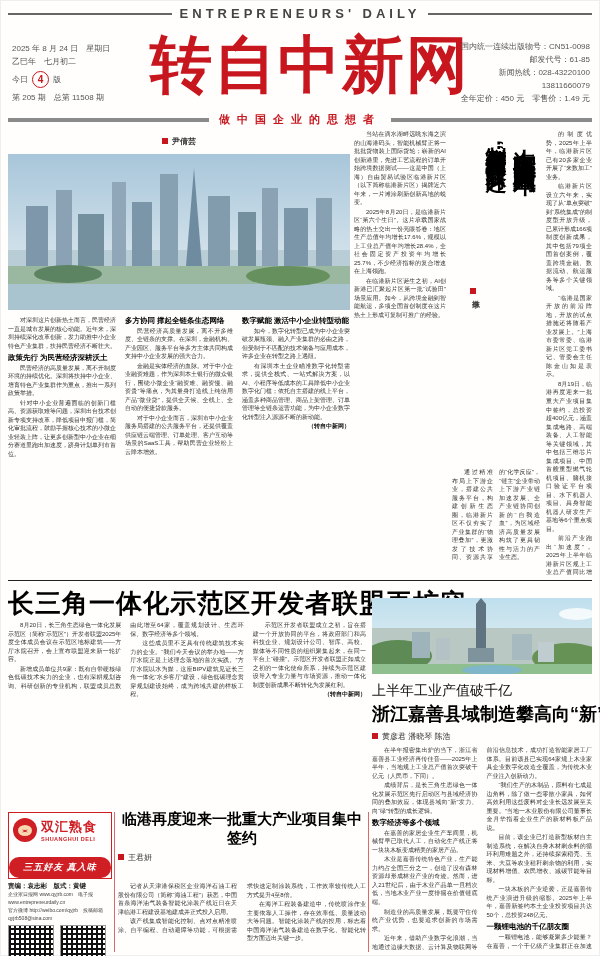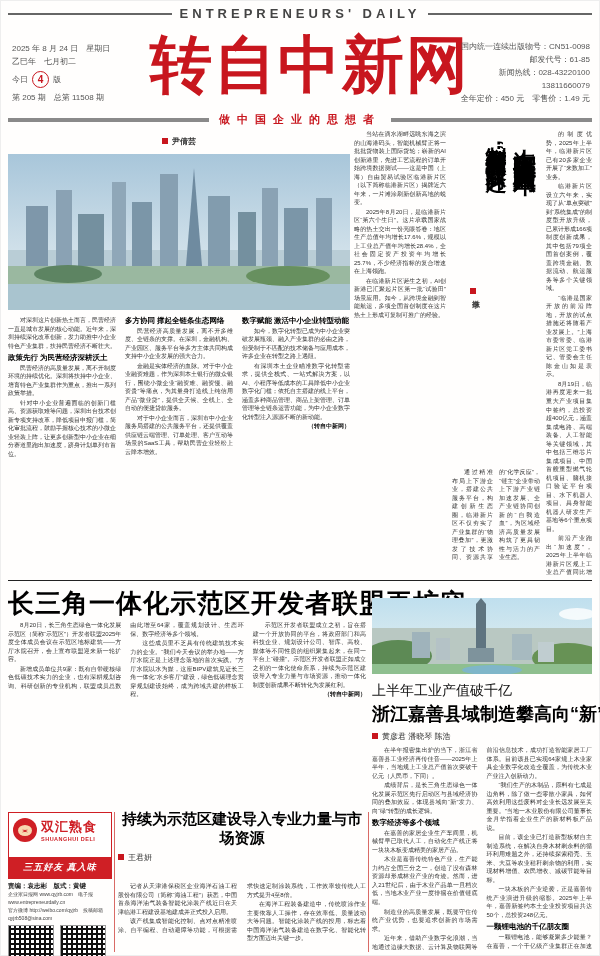--- a/index.html
+++ b/index.html
@@ -68,21 +68,21 @@
   
   .ad{position:absolute;left:8px;top:812px;width:104px;}
   .adbox{border:1.5px solid #cf1f25;background:#fff;}
   .adlogo{display:flex;align-items:center;gap:4px;padding:5px 4px 15px;}
   .pig{width:24px;height:24px;border-radius:50%;background:#cf1f25;position:relative;flex:none;}
   .pig:before{content:"";position:absolute;left:5px;top:7px;width:14px;height:11px;border-radius:50%;background:#f7d8b0;}
   .pig:after{content:"";position:absolute;left:9px;top:11px;width:6px;height:4px;border-radius:50%;background:#cf1f25;box-shadow:0 0 0 1px #f7d8b0 inset;}
   .adname .cn{font-size:13px;font-weight:bold;color:#cf1f25;letter-spacing:1px;}
   .adname .en{font-size:5.5px;color:#cf1f25;font-weight:bold;letter-spacing:.5px;}
   .adband{background:#cf1f25;color:#fff;text-align:center;font-size:9px;font-style:italic;
-          font-weight:bold;letter-spacing:1px;padding:4px 0;}
+          font-weight:bold;letter-spacing:1px;padding:4px 0;border-radius:10px;}
   .ftlines{margin-top:3px;font-size:5px;color:#444;line-height:8px;}
   .ftlines .ed{font-size:6.5px;color:#222;font-weight:bold;}
   .qrrow{display:flex;gap:6px;margin-top:3px;}
   .qr{width:46px;}
   .qrimg{width:44px;height:44px;border:1px solid #999;background:
       repeating-linear-gradient(0deg,#111 0 2px,transparent 2px 5px),
       repeating-linear-gradient(90deg,#111 0 2px,#fff 2px 5px);}
 </style>
 </head>
 <body>
@@ -242,21 +242,21 @@
         <p>目前，该企业已打造新型板材自主制造系统，在解决自身木材剩余料的循环利用难题之外，还持续探索稻壳、玉米、大豆等农业秸秆剩余物的利用，实现材料增值、农民增收、减碳节能等目标。</p>
         <p>一块木板的产业逆袭，正是嘉善传统产业演进升级的缩影。2025年上半年，嘉善新签约本土企业投资项目共达50个，总投资248亿元。</p>
         <h4>一颗锂电池的千亿朋友圈</h4>
         <p>一颗锂电池，能够凝聚多少能量？在嘉善，一个千亿级产业集群正在加速成型。</p>
       </div>
   </div>
 
   <div class="red-vline" style="left:114px;top:812px;height:140px;"></div>
   <div class="red-vline" style="left:368px;top:812px;height:140px;"></div>
   <div class="hy">
-    <div class="head">持续为示范区建设导入专业力量与市场资源</div>
+    <div class="head">临港再度迎来一批重大产业项目集中签约</div>
     <span class="byline"><i class="sq"></i><span>王君妍</span></span>
     <div class="cols flow">
         <p>记者从天津港保税区企业海洋石油工程股份有限公司（简称“海油工程”）获悉，中国首条海洋油气装备智能化涂装产线近日在天津临港工程建设基地建成并正式投入启用。</p>
         <p>该产线集成智能化控制、点对点精准喷涂、自平编程、自动避障等功能，可根据需求快速定制涂装系统，工作效率较传统人工方式提升4至8倍。</p>
         <p>在海洋工程装备建造中，传统喷涂作业主要依靠人工操作，存在效率低、质量波动大等问题。智能化涂装产线的投用，标志着中国海洋油气装备建造在数字化、智能化转型方面迈出关键一步。</p>
       </div>
   </div>
 
   <div class="ad">
     <div class="adbox">

